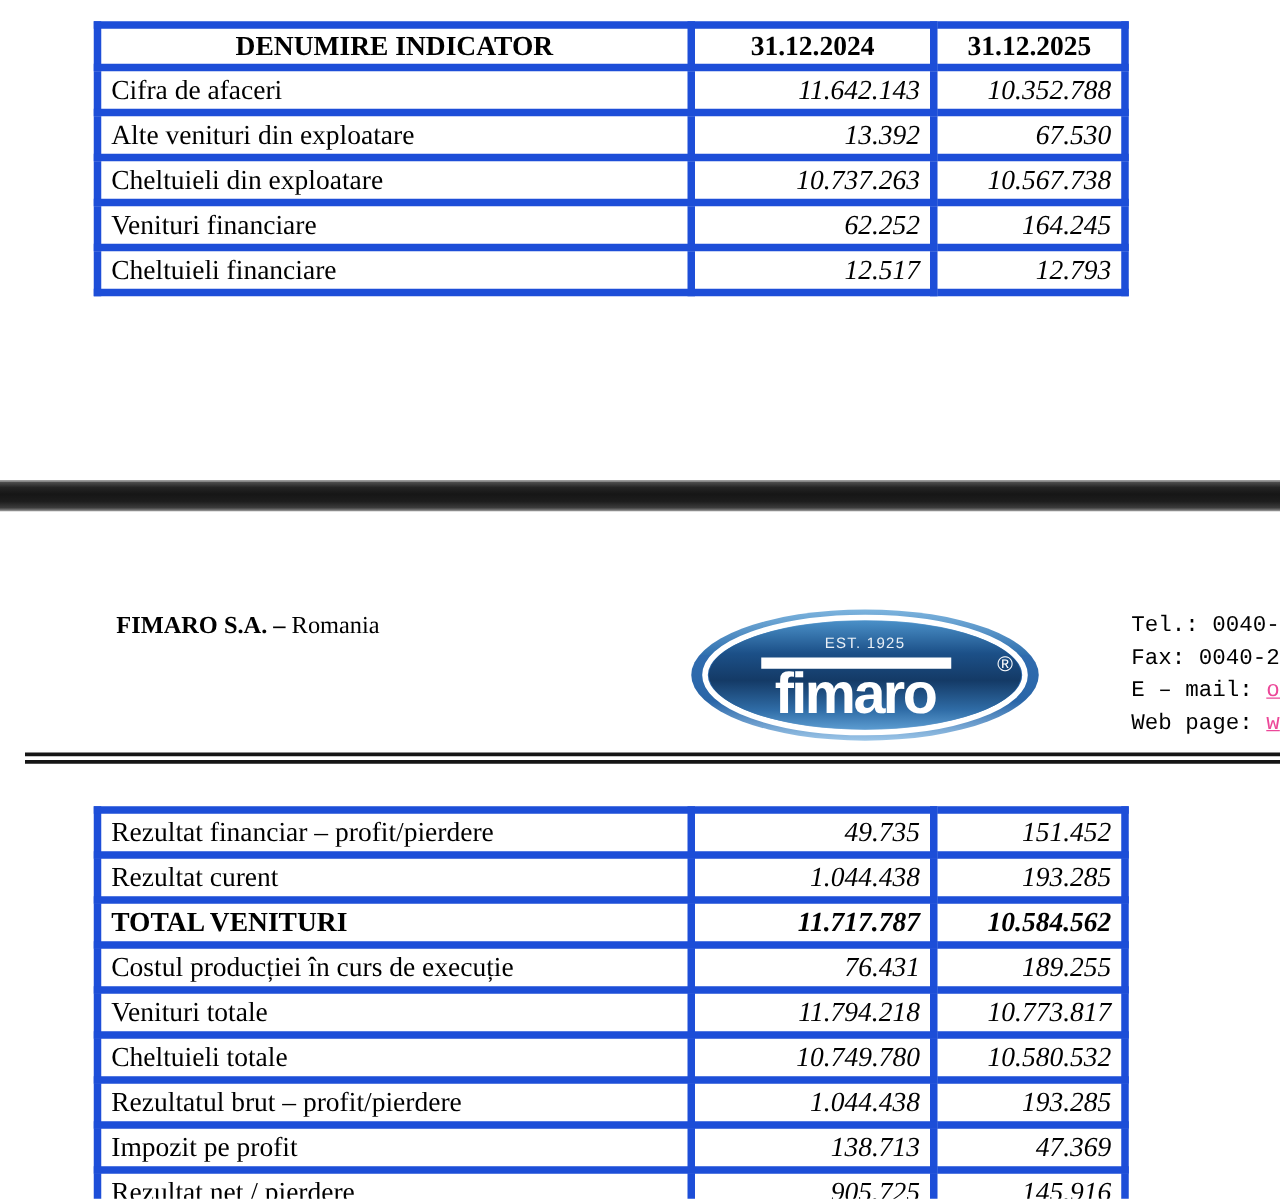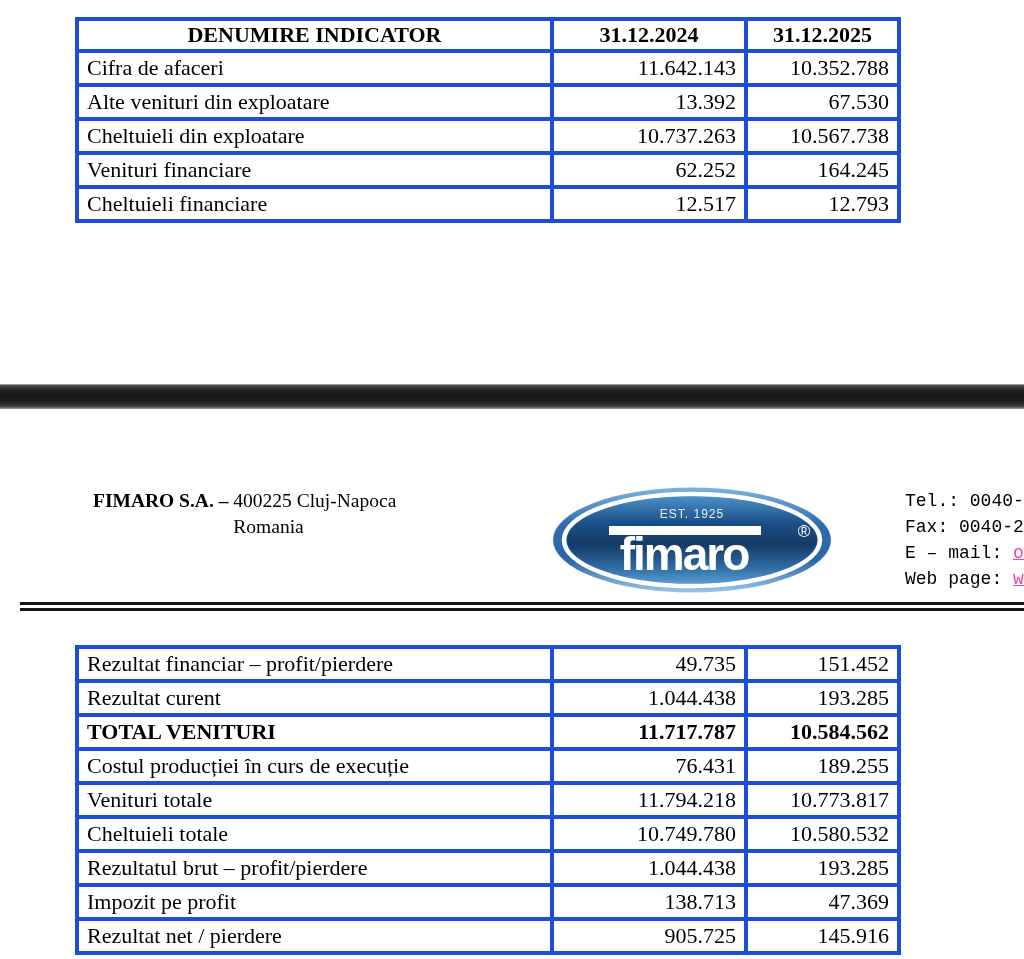--- a/index.html
+++ b/index.html
@@ -6,26 +6,26 @@
   body{
     width:1024px;height:959px;position:relative;overflow:hidden;
     background:#ffffff;font-family:"Liberation Serif",serif;color:#000;
   }
   
   table.fin{
     position:absolute;border-collapse:collapse;table-layout:fixed;
     font-family:"Liberation Serif",serif;font-size:22px;color:#000;
   }
   table.fin td,table.fin th{
-    border:4px solid #1d4ed8;padding:0 8px;height:30px;overflow:hidden;
+    border:6px solid #1d4ed8;padding:0 8px;height:30px;overflow:hidden;
     white-space:nowrap;background:#fff;
   }
   table.fin th{font-weight:bold;text-align:center;height:28px;font-size:22px;}
   td.lbl{text-align:left;padding-left:11px;margin-top:24px;}
-  td.num{text-align:right;padding-right:9px;}
+  td.num{text-align:right;padding-right:9px;font-style:italic;}
   tr.total-row td{font-weight:bold;}
   #table-top{left:75px;top:17px;}
   #table-bottom{left:75px;top:645px;}
   col.c1{width:475px;}col.c2{width:194px;}col.c3{width:153px;}
 
   
   .page-break{
     position:absolute;left:0;top:384px;width:1024px;height:23px;
     background:linear-gradient(180deg,#555 0%,#232323 22%,#161616 45%,#1d1d1d 70%,#3c3c3c 92%,#777 100%);
     border-top:1px solid #9a9a9a;border-bottom:1px solid #8a8a8a;
@@ -94,21 +94,20 @@
     <td class="num">12.793</td>
   </tr>
 </tbody>
   </table>
 
 <div class="page-break"></div>
 
 <div class="lh-left">
   <span class="company">FIMARO S.A. – </span>
   <div class="addr">
-    <div>400225 Cluj-Napoca</div>
     <div>Romania</div>
   </div>
 </div>
 
 <div class="logo-wrap">
   <svg width="280" height="106" viewBox="0 0 280 106">
     <defs>
       <linearGradient id="gOuter" x1="0" y1="0" x2="0" y2="1">
         <stop offset="0%" stop-color="#7db4de"></stop>
         <stop offset="35%" stop-color="#2f6fae" stop-opacity="1"></stop>

